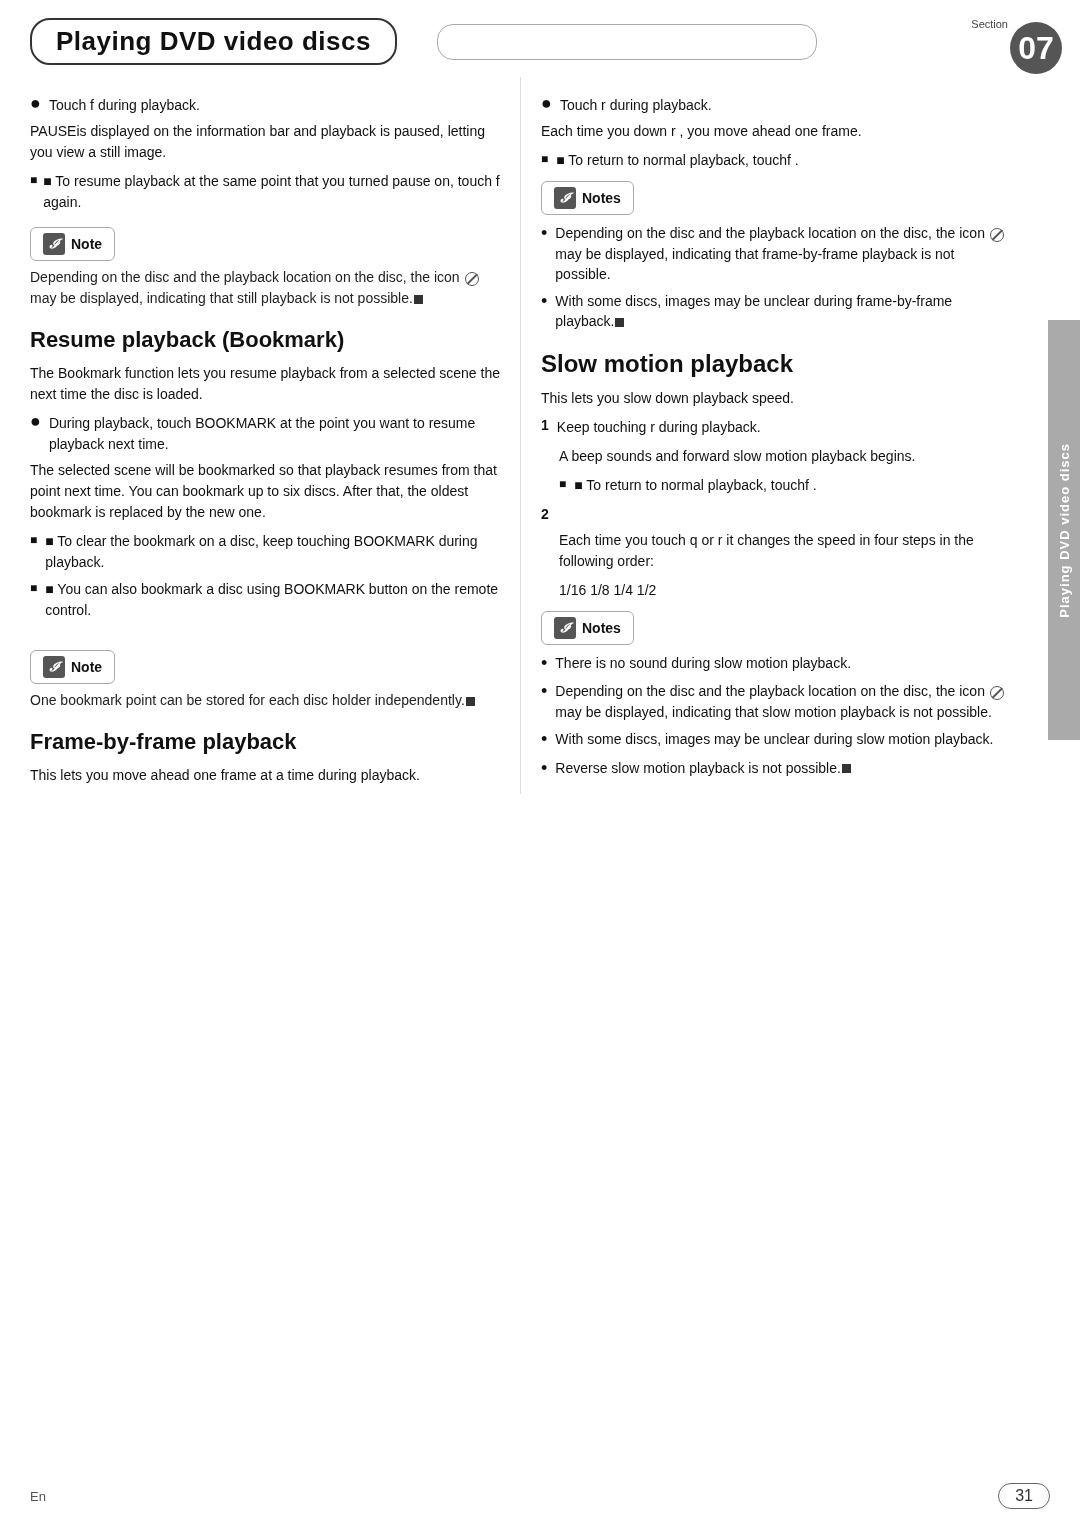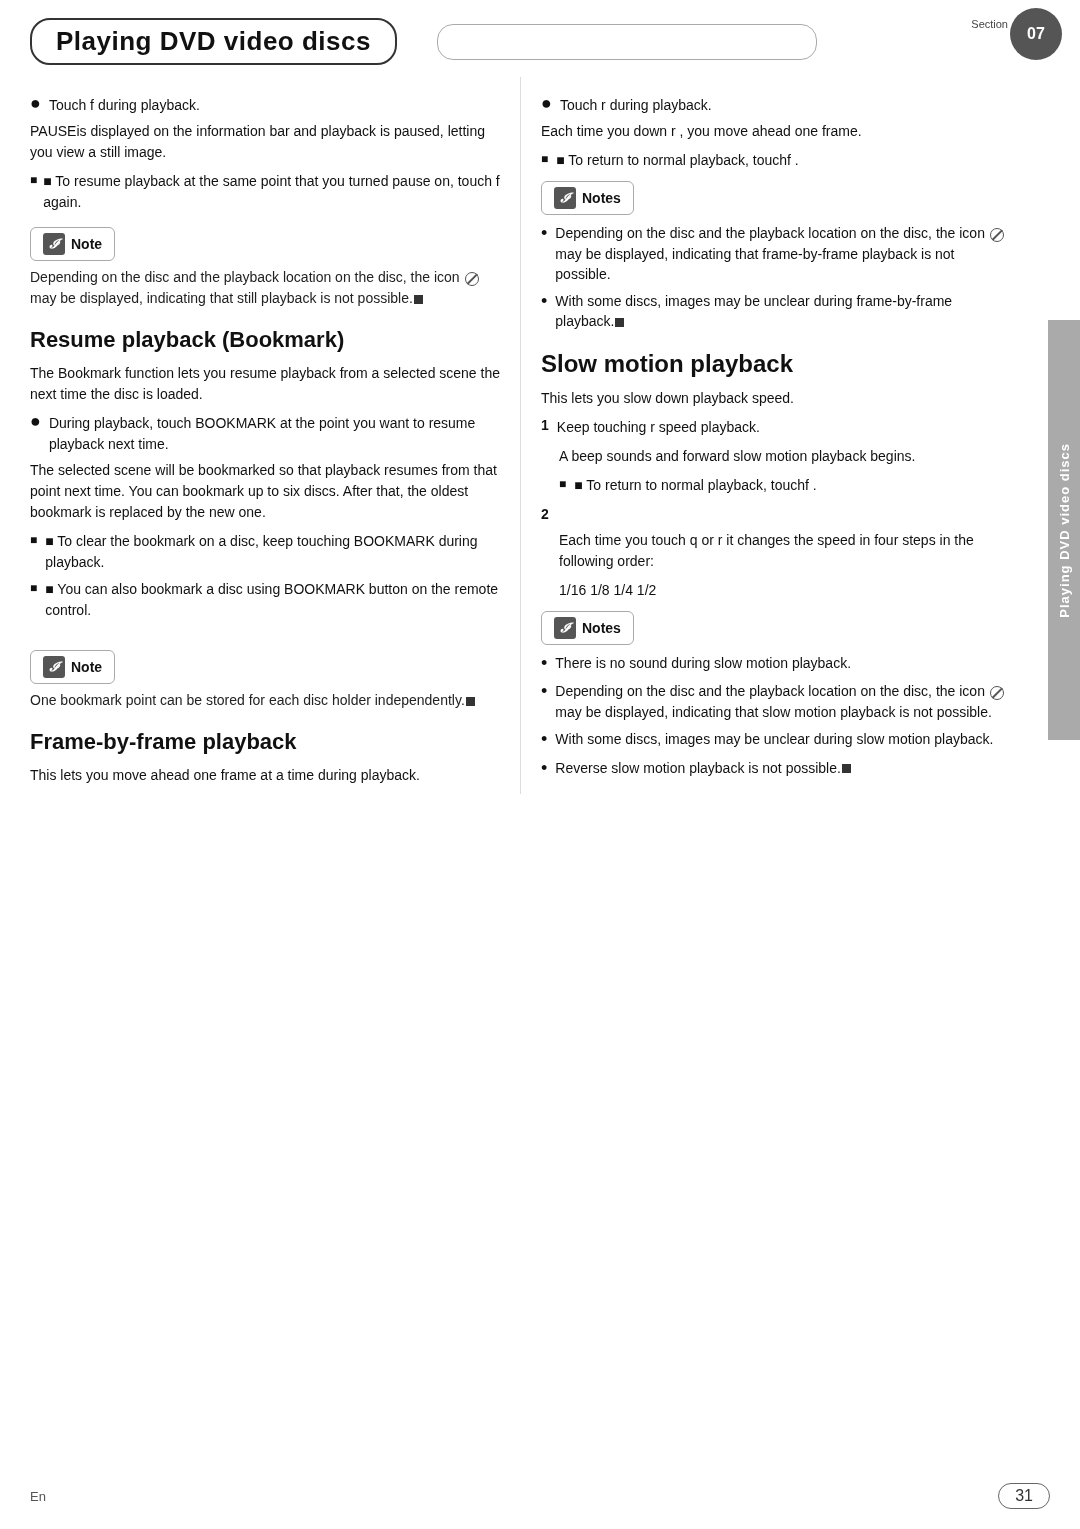--- a/index.html
+++ b/index.html
@@ -27,27 +27,27 @@
       top: 18px;
       right: 72px;
       margin-left: 28px;
     }
     .section-number {
       width: 52px;
       height: 52px;
       background: #555;
       border-radius: 50%;
       color: #fff;
-      font-size: 16px;
+      font-size: 32px;
       font-weight: bold;
       display: flex;
       align-items: center;
       justify-content: center;
       position: absolute;
-      top: 8px;
+      top: 22px;
       right: 18px;
     }
     .breadcrumb-bar {
       border: 1.5px solid #aaa;
       border-radius: 16px;
       height: 36px;
       width: 380px;
       margin-left: 20px;
     }
 
@@ -348,21 +348,21 @@
           <span>With some discs, images may be unclear during frame-by-frame playback.<span class="stop-icon"></span></span>
         </div>
       </div>
     </div>
 
     <div class="section-heading-lg" style="font-size:24px;">Slow motion playback</div>
     <div class="body-text">This lets you slow down playback speed.</div>
 
     <div class="numbered-step">
       <span class="step-num">1</span>
-      <span class="body-text" style="margin-bottom:0;">Keep touching r     speed playback.</span>
+      <span class="body-text" style="margin-bottom:0;">Keep touching r     during playback.</span>
     </div>
     <div class="body-text" style="margin-left:18px;">A beep sounds and forward slow motion playback begins.</div>
     <div style="display:flex; align-items:flex-start; margin-left:18px; margin-bottom:10px;">
       <span class="square-bullet">■</span>
       <span class="body-text" style="margin-bottom:0;">■  To return to normal playback, touchf     .</span>
     </div>
 
     <div class="numbered-step">
       <span class="step-num">2</span>
     </div>

